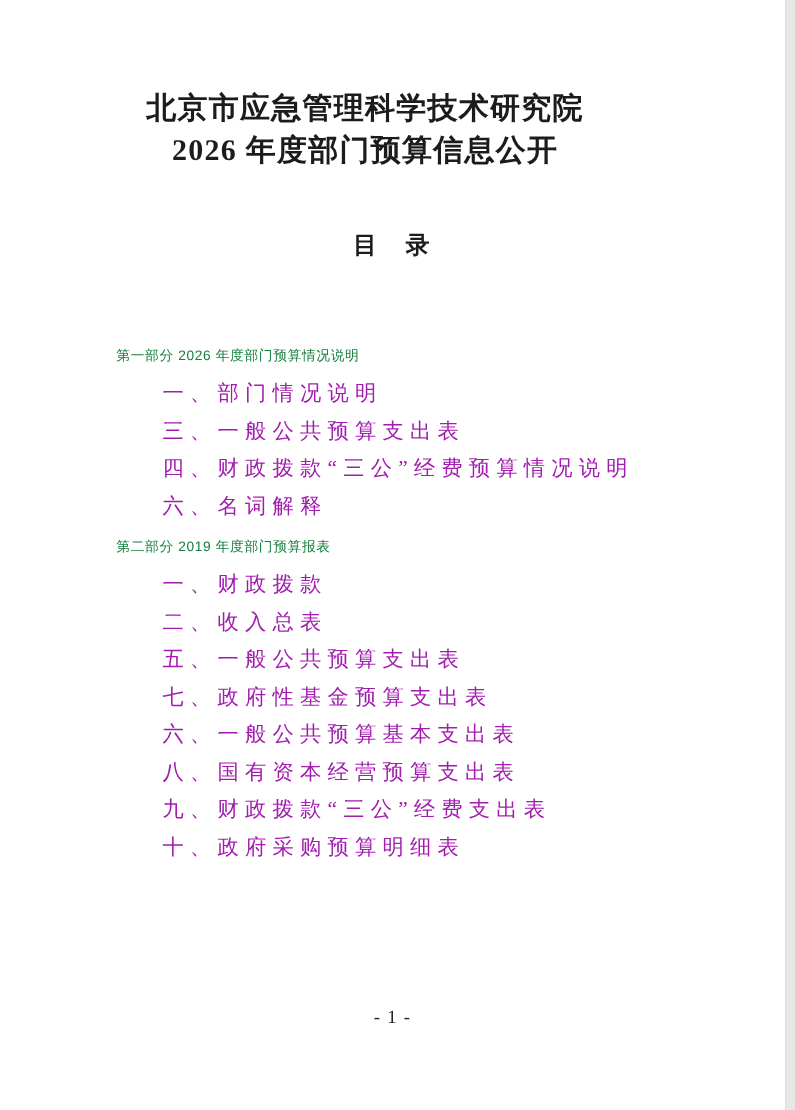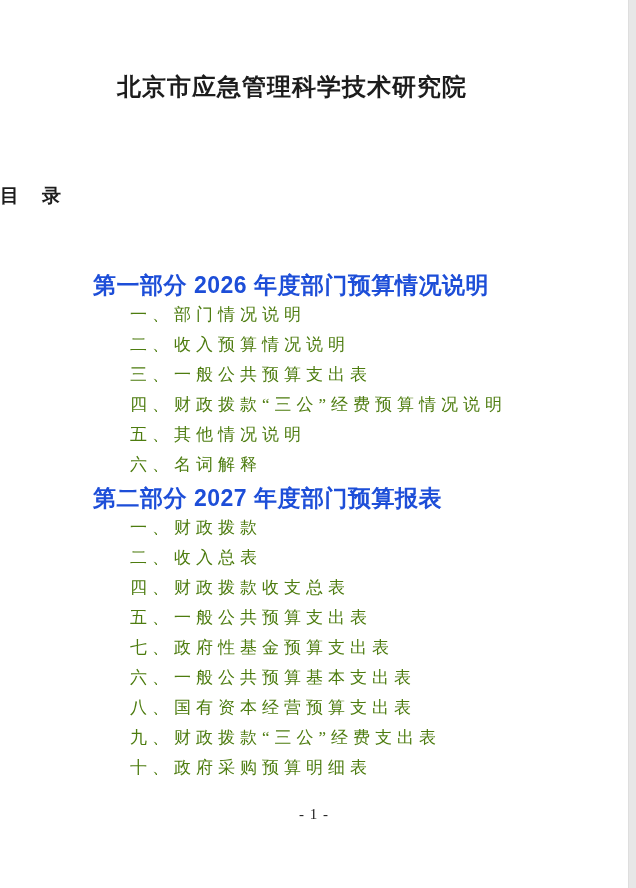--- a/index.html
+++ b/index.html
@@ -43,52 +43,53 @@
     font-weight: bold;
     line-height: 34px;
     letter-spacing: 1px;
     font-family: "Liberation Serif", "DejaVu Serif", serif;
   }
   .toc-heading {
     position: absolute;
     top: 183px;
     left: 0;
     width: 628px;
+    text-align: center;
     font-size: 19px;
     font-weight: bold;
     letter-spacing: 2px;
     font-family: "Liberation Serif", "DejaVu Serif", serif;
   }
   .toc {
     position: absolute;
     top: 270px;
     left: 93px;
     width: 500px;
   }
   .sec-heading {
     height: 30px;
     line-height: 30px;
-    font-size: 23px;
-    font-weight: bold;
+    font-size: 11px;
+    font-weight: normal;
     letter-spacing: 0.5px;
     font-family: "Liberation Sans", "DejaVu Sans", sans-serif;
-    color: #1d4ed8;
+    color: #15803d;
     white-space: nowrap;
   }
   .sec-heading.second {
     margin-top: 3px;
   }
   .toc-item {
     height: 30px;
     line-height: 30px;
     padding-left: 37px;
     font-size: 17px;
     letter-spacing: 5px;
     font-family: "Liberation Serif", "DejaVu Serif", serif;
-    color: #4d7c0f;
+    color: #a21caf;
     white-space: nowrap;
   }
   .page-number {
     position: absolute;
     top: 806px;
     left: 0;
     width: 628px;
     text-align: center;
     font-size: 15px;
     letter-spacing: 1px;
@@ -96,38 +97,36 @@
     font-family: "Liberation Serif", "DejaVu Serif", serif;
   }
 </style>
 </head>
 <body>
 
 <div class="page">
 
   <div class="doc-title">
     <div class="title-line">北京市应急管理科学技术研究院</div>
+    <div class="title-line">2026 年度部门预算信息公开</div>
   </div>
 
   <div class="toc-heading">目　录</div>
 
   <div class="toc">
 
     <div class="sec-heading">第一部分 2026 年度部门预算情况说明</div>
     <div class="toc-item">一、部门情况说明</div>
-    <div class="toc-item">二、收入预算情况说明</div>
     <div class="toc-item">三、一般公共预算支出表</div>
     <div class="toc-item">四、财政拨款“三公”经费预算情况说明</div>
-    <div class="toc-item">五、其他情况说明</div>
     <div class="toc-item">六、名词解释</div>
 
-    <div class="sec-heading second">第二部分 2027 年度部门预算报表</div>
+    <div class="sec-heading second">第二部分 2019 年度部门预算报表</div>
     <div class="toc-item">一、财政拨款</div>
     <div class="toc-item">二、收入总表</div>
-    <div class="toc-item">四、财政拨款收支总表</div>
     <div class="toc-item">五、一般公共预算支出表</div>
     <div class="toc-item">七、政府性基金预算支出表</div>
     <div class="toc-item">六、一般公共预算基本支出表</div>
     <div class="toc-item">八、国有资本经营预算支出表</div>
     <div class="toc-item">九、财政拨款“三公”经费支出表</div>
     <div class="toc-item">十、政府采购预算明细表</div>
 
   </div>
 
   <div class="page-number">- 1 -</div>

